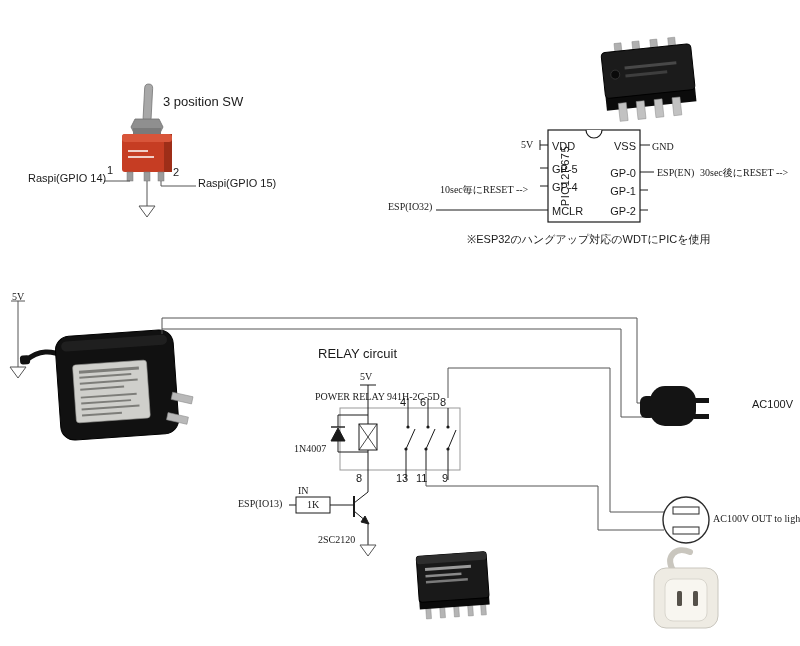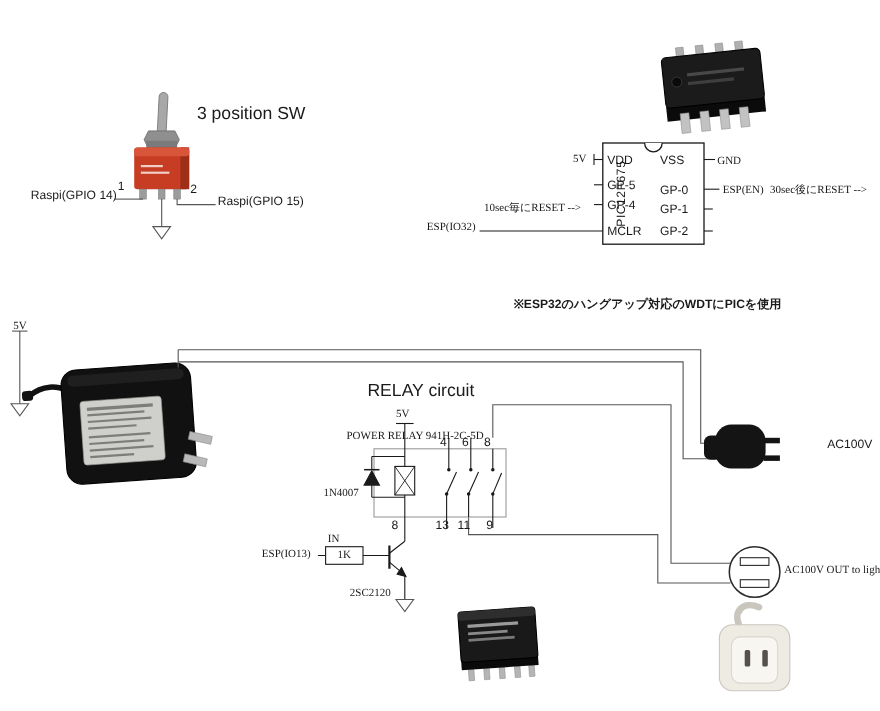--- a/index.html
+++ b/index.html
@@ -2,23 +2,23 @@
 <html><head>
 <meta charset="utf-8">
 <style>
   html,body{margin:0;padding:0;background:#fff;}
   #canvas{position:relative;width:800px;height:646px;background:#ffffff;overflow:hidden;
           font-family:"Liberation Sans",sans-serif;color:#1a1a1a;}
   #wires-svg{position:absolute;left:0;top:0;}
   .lbl{position:absolute;white-space:nowrap;color:#1a1a1a;font-size:11px;line-height:1.1;}
   .s9{font-size:11px;}
   .s10{font-size:10px;font-family:Liberation Serif, serif;}
-  .s12{font-size:16px;margin-left:16px;}
-  .bold{font-weight:bold;margin-top:38px;}
-  .right{text-align:left;}
+  .s12{font-size:13px;}
+  .bold{font-weight:normal;}
+  .right{text-align:right;}
   .center{text-align:center;}
   .rot{transform:rotate(-90deg);transform-origin:center center;letter-spacing:.5px;}
 </style>
 </head>
 <body>
 
 <div id="canvas">
 
   <svg id="wires-svg" width="800" height="646" viewBox="0 0 800 646">
 

